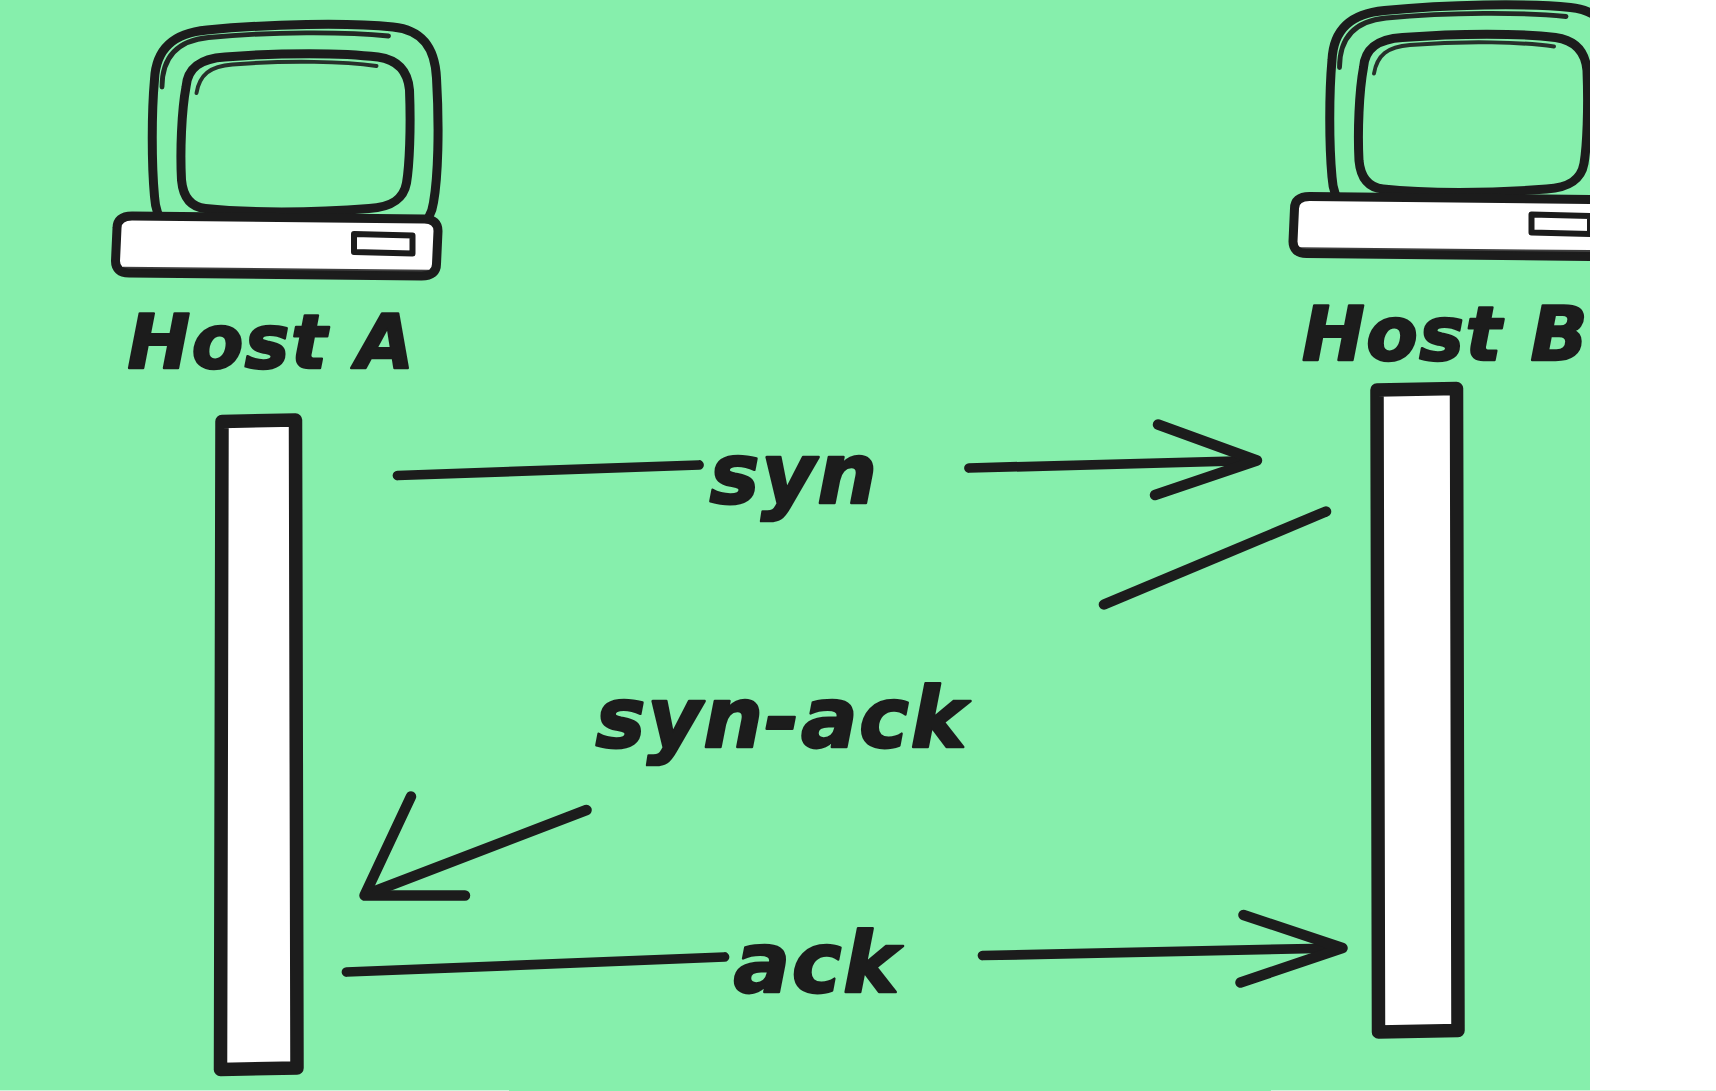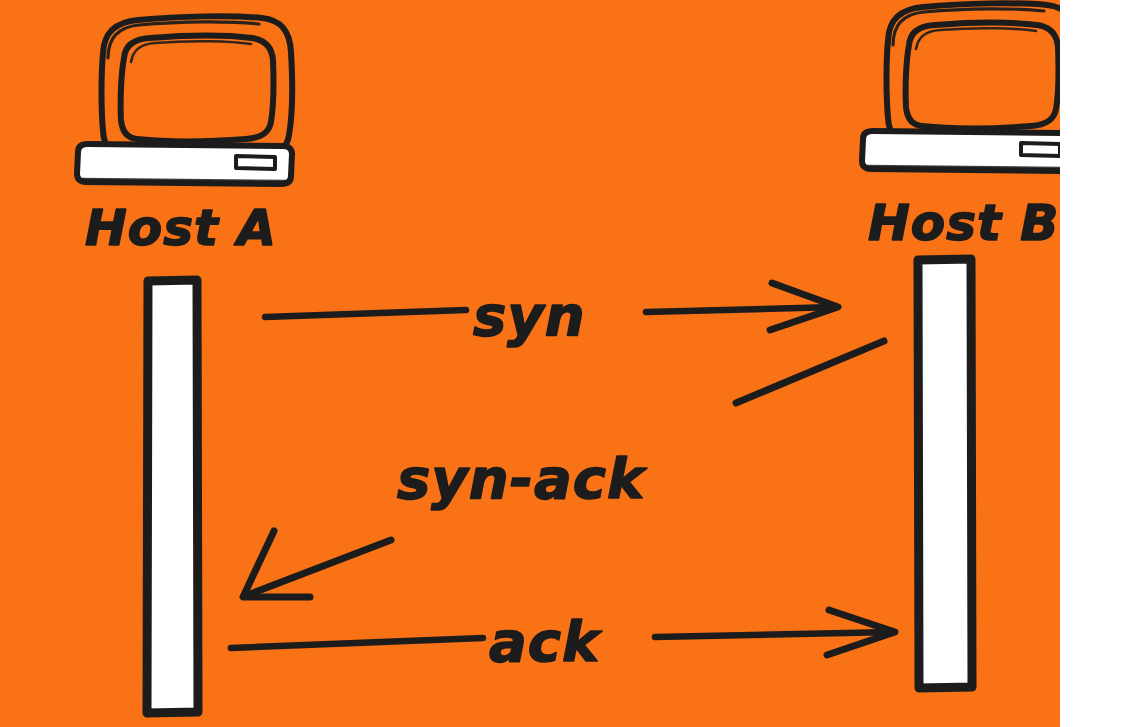--- a/index.html
+++ b/index.html
@@ -4,21 +4,21 @@
 <style>
   html, body {
     margin: 0;
     padding: 0;
     background: #ffffff;
   }
   #canvas {
     position: relative;
     width: 1060px;
     height: 727px;
-    background: #f97316;
+    background: #86efac;
     overflow: hidden;
     font-family: "DejaVu Sans", sans-serif;
   }
   #canvas svg.layer {
     position: absolute;
     top: 0;
     left: 0;
     width: 1144px;
     height: 727px;
   }

